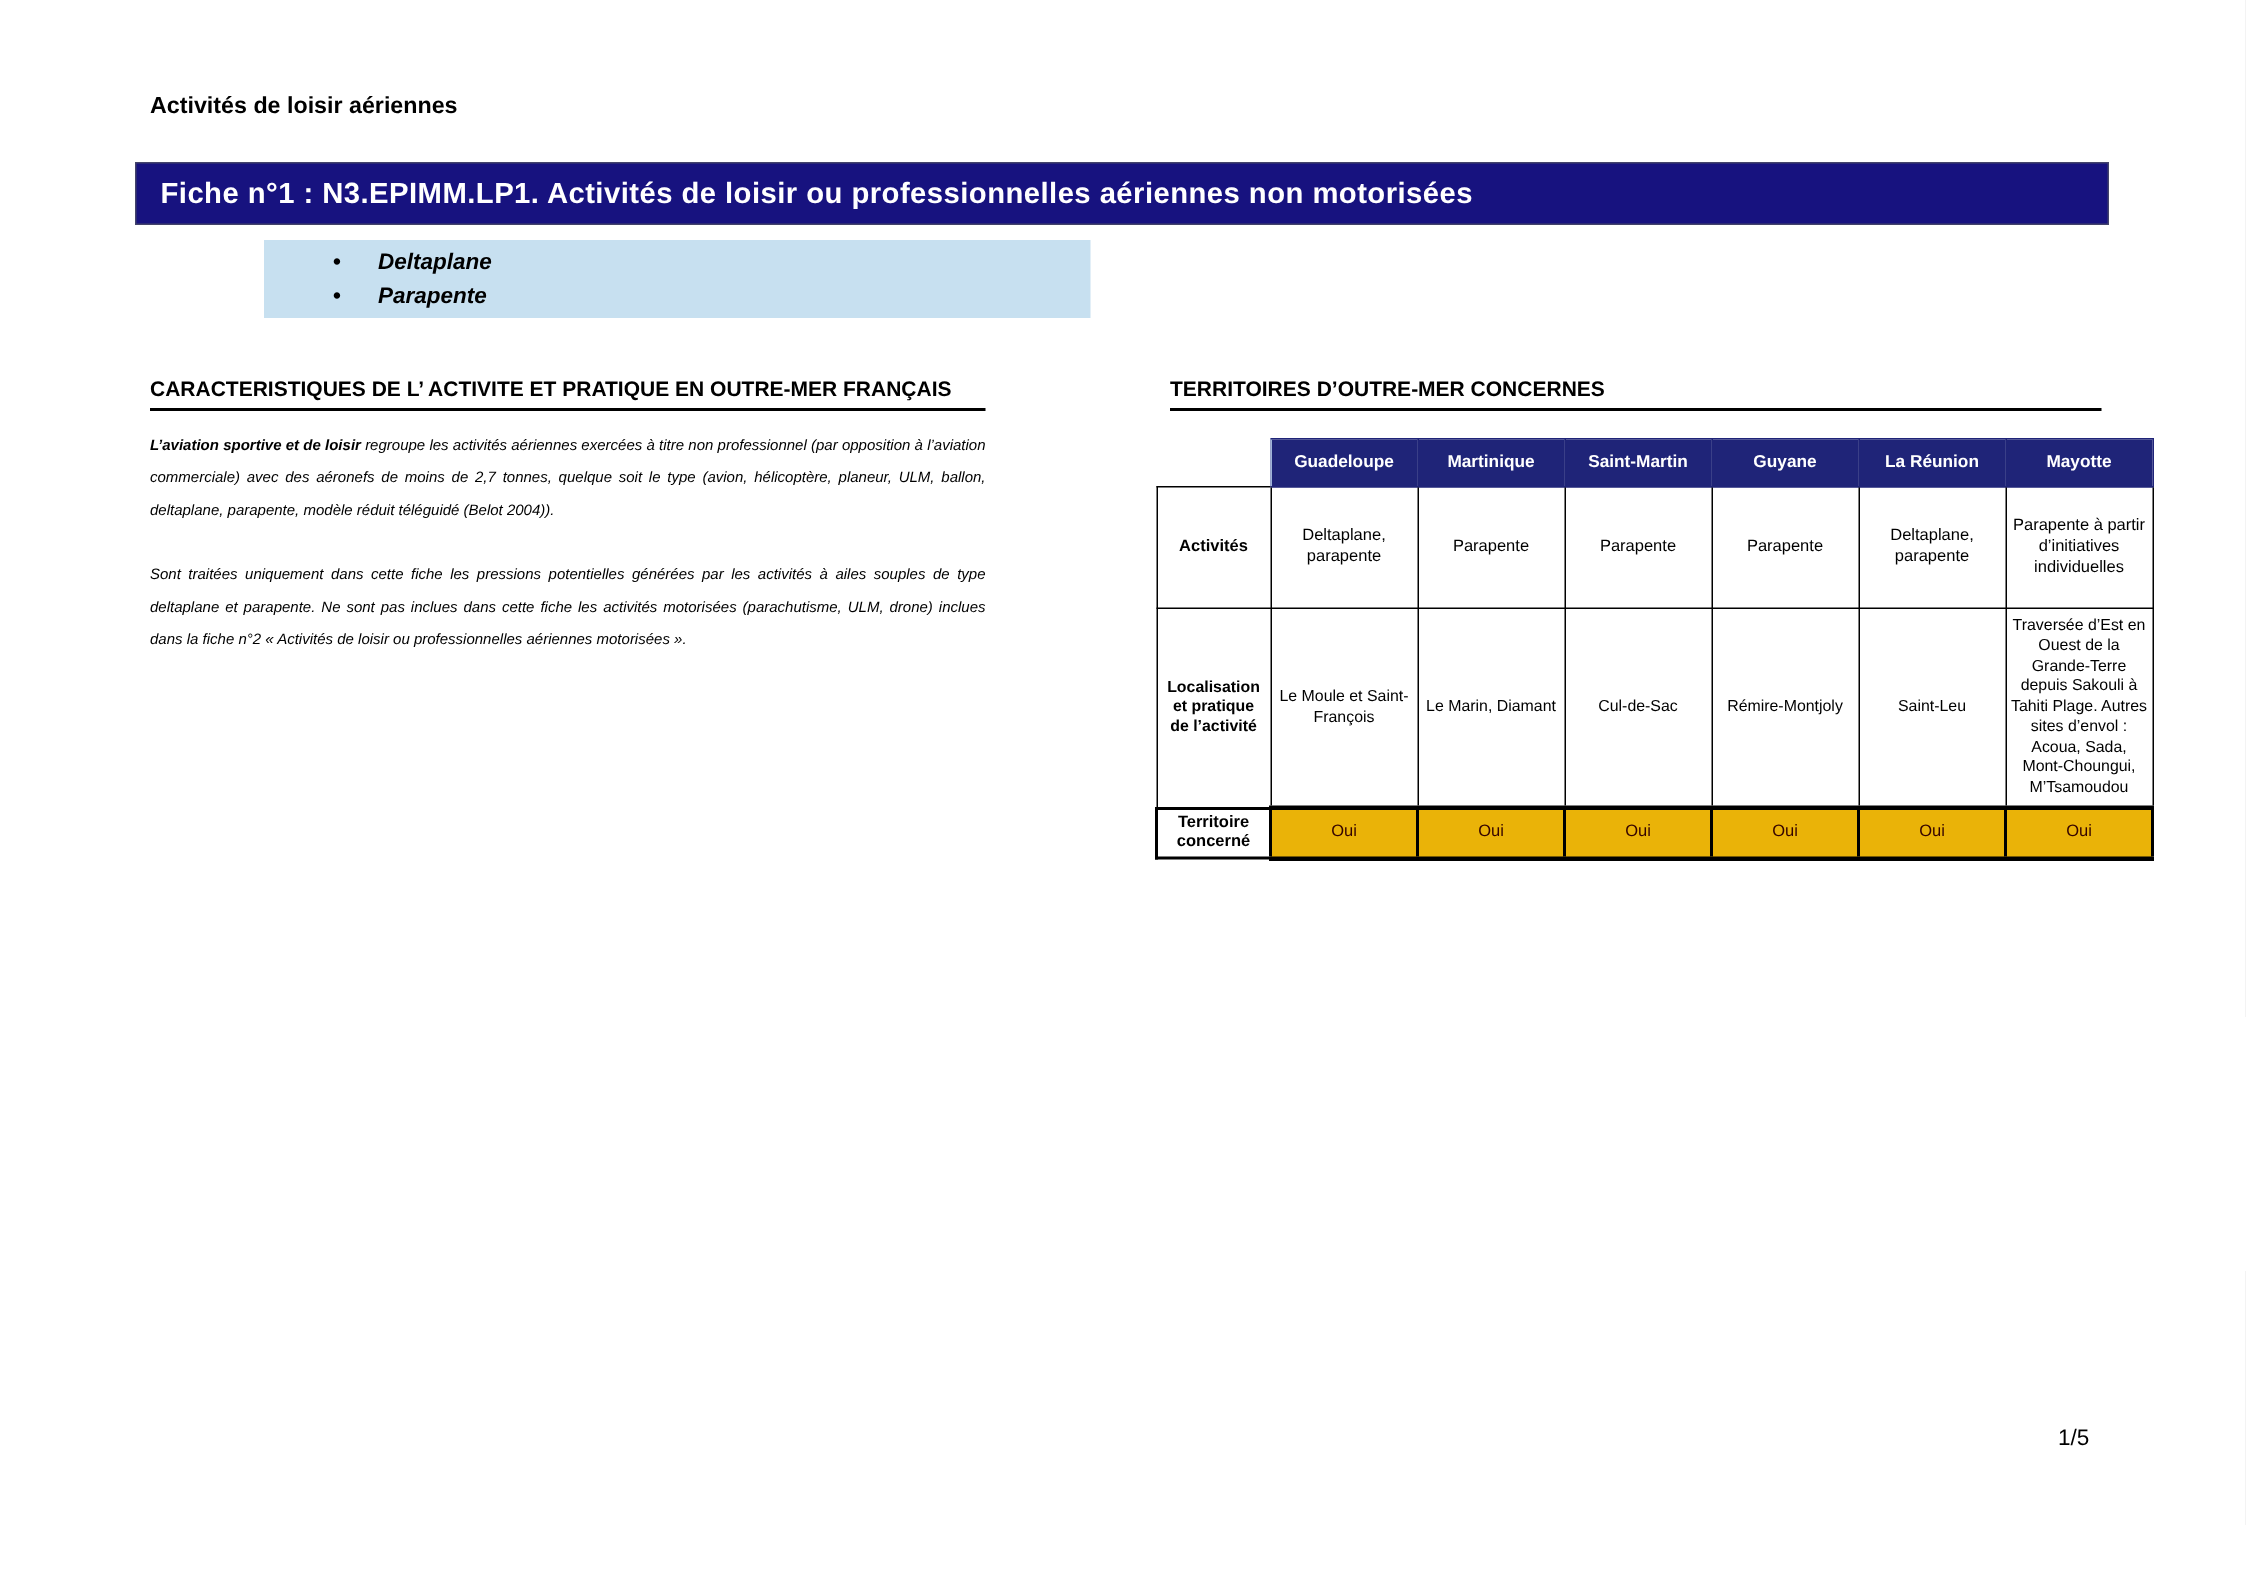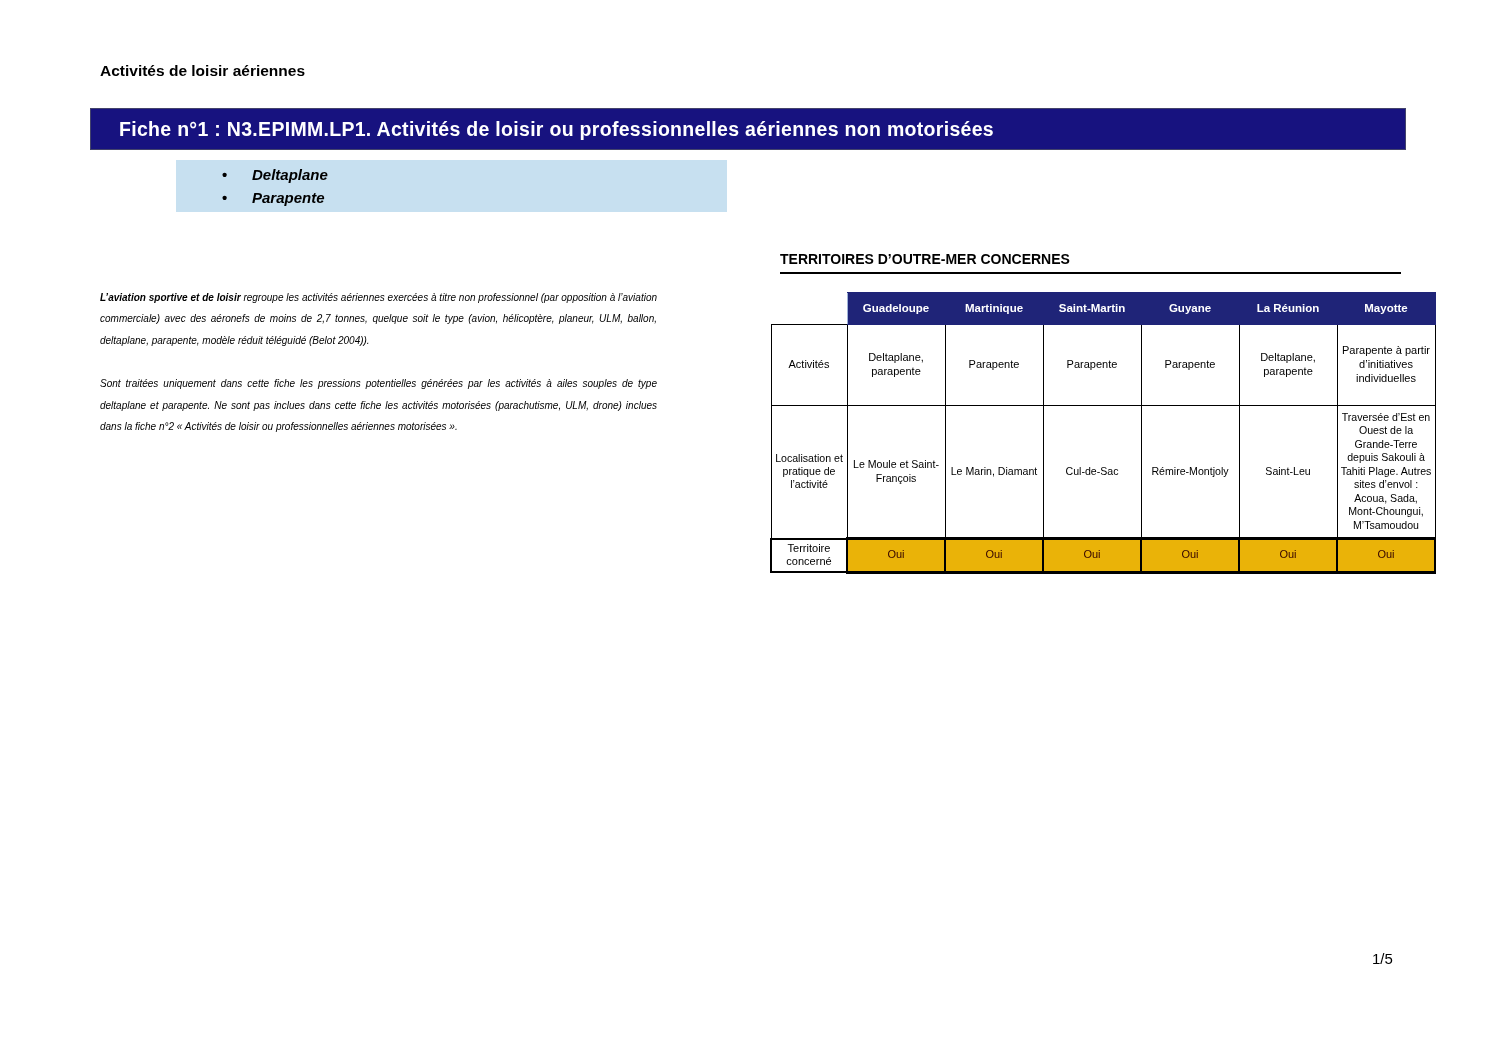--- a/index.html
+++ b/index.html
@@ -14,21 +14,21 @@
   .doc-title {
     position:absolute; left:100px; top:62px;
     font-size:15.5px; font-weight:bold; white-space:nowrap;
   }
 
   
   .banner {
     position:absolute; left:90px; top:108px; width:1316px; height:42px;
     background:#17127F; border:1px solid #43436b;
     color:#ffffff; font-weight:bold; font-size:19.5px;
-    line-height:40px; padding-left:28px; letter-spacing:0.3px;
+    line-height:40px; padding-left:16px; letter-spacing:0.3px;
     white-space:nowrap; overflow:hidden;
   }
 
   
   .bullet-box {
     position:absolute; left:176px; top:160px; width:551px; height:52px;
     background:#C7E0F0; padding-top:3px;
   }
   .bullet-row { display:flex; align-items:center; height:23px; padding-left:46px; }
   .bullet-dot { font-size:15px; font-weight:bold; width:30px; }
@@ -60,21 +60,21 @@
   .tbl td, .tbl th {
     border:1.5px solid #000; text-align:center; vertical-align:middle;
     padding:2px 3px; line-height:1.27; word-wrap:break-word;
   }
   .tbl .corner { border:none; background:transparent; }
   .tbl thead th {
     background:#1F2478; color:#ffffff; font-weight:bold; font-size:11.5px;
     border:1px solid #1F2478; height:32px;
   }
   .tbl thead th + th { border-left:1px solid #9fb3d9; }
-  .tbl .rowhead { font-weight:normal; background:#fff; }
+  .tbl .rowhead { font-weight:bold; background:#fff; }
   .tbl .r-activites  { height:81px; }
   .tbl .r-localisation { height:133px; font-size:10.6px; }
   .tbl .r-territoire td {
     height:27px; background:#eab308; color:#350400;
     border-top:3px solid #000; border-bottom:3px solid #000;
     border-left:2px solid #000; border-right:2px solid #000;
   }
   .tbl .r-territoire td.rowhead {
     background:#ffffff; color:#000; border:2.5px solid #000;
   }
@@ -97,20 +97,21 @@
     <div class="bullet-row">
       <span class="bullet-dot">•</span>
       <span class="bullet-label">Deltaplane</span>
     </div>
     <div class="bullet-row">
       <span class="bullet-dot">•</span>
       <span class="bullet-label">Parapente</span>
     </div>
   </div>
 
+  <div class="sec-heading left">CARACTERISTIQUES DE L’ ACTIVITE ET PRATIQUE EN OUTRE-MER FRANÇAIS</div>
 
   <div class="body-text">
     <p><span class="lead">L’aviation sportive et de loisir</span><span> regroupe les activités aériennes exercées à titre non professionnel (par opposition à l’aviation commerciale) avec des aéronefs de moins de 2,7 tonnes, quelque soit le type (avion, hélicoptère, planeur, ULM, ballon, deltaplane, parapente, modèle réduit téléguidé (Belot 2004)).</span></p>
     <p class="spacer">Sont traitées uniquement dans cette fiche les pressions potentielles générées par les activités à ailes souples de type deltaplane et parapente. Ne sont pas inclues dans cette fiche les activités motorisées (parachutisme, ULM, drone) inclues dans la fiche n°2 « Activités de loisir ou professionnelles aériennes motorisées ».</p>
   </div>
 
   <div class="sec-heading right">TERRITOIRES D’OUTRE-MER CONCERNES</div>
 
   <div class="tbl-wrap">
     <table class="tbl">

